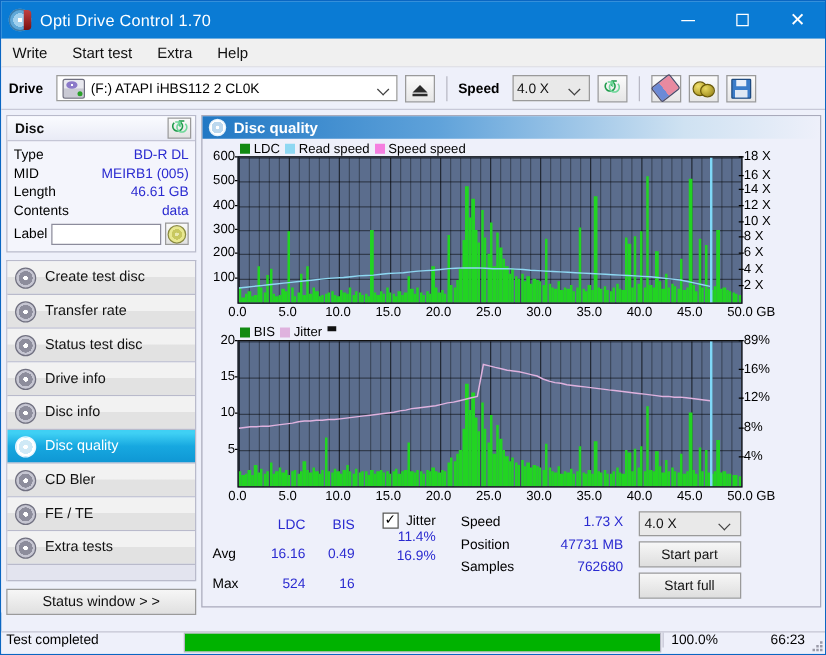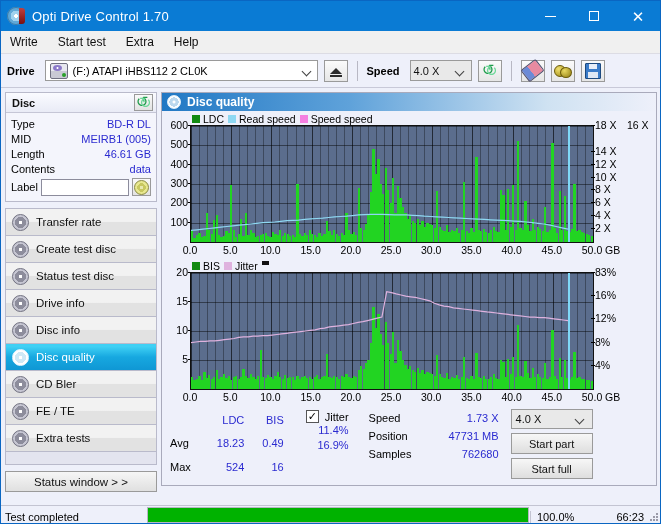--- a/index.html
+++ b/index.html
@@ -237,21 +237,21 @@
     width:82px;height:20px;border:1px solid #9a9a9a;background:#e9e9e9;box-sizing:border-box;
     display:flex;align-items:center;padding:0 4px;font-size:11px;color:#111;
   }
   .btn{
     width:82px;height:21px;border:1px solid #9a9a9a;box-sizing:border-box;
     background:linear-gradient(180deg,#f7f7f7,#dedede);
     display:flex;align-items:center;justify-content:center;font-size:11px;color:#111;
   }
   
   .statusbar{
-    position:absolute;left:0;right:0;bottom:0;height:18px;display:flex;align-items:flex-end;
+    position:absolute;left:0;right:0;bottom:0;height:18px;display:flex;align-items:flex-start;
     border-top:1px solid #c3c4d2;background:#eef0fa;box-sizing:border-box;
   }
   .sb-text{width:145px;padding-left:4px;font-size:11px;color:#000;box-sizing:border-box;}
   .sb-prog{
     flex:1;height:16px;margin:0 1px;background:#f2f2f2;border:1px solid #b6b7c4;box-sizing:border-box;position:relative;
   }
   .sb-fill{position:absolute;left:0;top:0;bottom:0;background:#00b200;}
   .sb-pct{width:60px;text-align:left;padding-left:6px;font-size:11px;color:#000;box-sizing:border-box;border-left:1px solid #c3c4d2;}
   .sb-time{width:70px;text-align:right;padding-right:16px;font-size:11px;color:#000;box-sizing:border-box;}
   .grip{position:absolute;right:2px;bottom:2px;width:10px;height:10px;}
@@ -347,25 +347,25 @@
             <span class="cd-btn">
                 <span class="cd-glyph"></span>
               </span>
           </div>
         </div>
       </div>
 
       <div class="nav">
         <div class="nav-item">
           <span class="nav-ic"></span>
-          <span>Transfer rate</span>
+          <span>Create test disc</span>
         </div>
         <div class="nav-item">
           <span class="nav-ic"></span>
-          <span>Create test disc</span>
+          <span>Transfer rate</span>
         </div>
         <div class="nav-item">
           <span class="nav-ic"></span>
           <span>Status test disc</span>
         </div>
         <div class="nav-item">
           <span class="nav-ic"></span>
           <span>Drive info</span>
         </div>
         <div class="nav-item">
@@ -653,21 +653,21 @@
                 <div class="cursor-line" style="left: 377px;"></div>
               </div>
             <div class="yaxis-r" id="ldc-y2" style="height: 116px;">
                 <span class="ytick-r" style="top: 103.111px;">2 X</span>
                 <span class="ytick-r" style="top: 90.2222px;">4 X</span>
                 <span class="ytick-r" style="top: 77.3333px;">6 X</span>
                 <span class="ytick-r" style="top: 64.4444px;">8 X</span>
                 <span class="ytick-r" style="top: 51.5556px;">10 X</span>
                 <span class="ytick-r" style="top: 38.6667px;">12 X</span>
                 <span class="ytick-r" style="top: 25.7778px;">14 X</span>
-                <span class="ytick-r" style="top: 0; padding-left: 32px;">16 X</span>
+                <span class="ytick-r" style="top: 15px;">16 X</span>
                 <span class="ytick-r" style="top: 0px;">18 X</span>
               </div>
           </div>
           <div class="chart-row">
             <div style="width:26px;"></div>
             <div class="xaxis" id="ldc-x" style="width:404px;">
                 <span class="xtick" style="left: 0px;">0.0</span>
                 <span class="xtick" style="left: 40.2px;">5.0</span>
                 <span class="xtick" style="left: 80.4px;">10.0</span>
                 <span class="xtick" style="left: 120.6px;">15.0</span>
@@ -927,21 +927,21 @@
                 <svg width="402" height="116" class="line-svg">
                   <polyline points="0.0,69.6 4.8,69.0 9.5,68.4 14.3,68.4 19.1,67.9 23.9,67.9 28.6,67.3 33.4,66.7 38.2,66.1 43.0,65.5 47.7,64.4 52.5,63.8 57.3,63.8 62.1,63.2 66.8,63.2 71.6,62.6 76.4,62.6 81.1,62.1 85.9,61.5 90.7,60.9 95.5,60.3 100.2,59.7 105.0,59.2 109.8,58.6 114.6,58.0 119.3,57.4 124.1,56.8 128.9,55.7 133.6,55.1 138.4,53.9 143.2,53.4 148.0,52.8 152.7,52.2 157.5,51.6 162.3,50.5 167.1,49.3 171.8,48.7 176.6,47.6 181.4,46.4 186.2,45.2 190.9,44.1 195.7,18.6 200.5,19.7 205.2,20.9 210.0,22.0 214.8,23.2 219.6,23.8 224.3,24.4 229.1,25.5 233.9,26.7 238.7,27.8 243.4,30.2 248.2,31.9 253.0,33.1 257.7,33.6 262.5,34.8 267.3,35.4 272.1,36.0 276.8,36.5 281.6,37.1 286.4,37.7 291.2,38.3 295.9,38.9 300.7,39.4 305.5,40.0 310.3,40.6 315.0,41.2 319.8,41.8 324.6,42.3 329.3,42.9 334.1,43.5 338.9,44.1 343.7,44.1 348.4,44.7 353.2,44.7 358.0,45.2 362.8,45.8 367.5,46.4 372.3,47.0 377.1,47.6" fill="none" stroke="#dfb2de" stroke-width="1.2"></polyline>
                 </svg>
                 <div class="cursor-line" style="left: 377px;"></div>
               </div>
             <div class="yaxis-r" id="bis-y2" style="height: 116px;">
                 <span class="ytick-r" style="top: 92.8px;">4%</span>
                 <span class="ytick-r" style="top: 69.6px;">8%</span>
                 <span class="ytick-r" style="top: 46.4px;">12%</span>
                 <span class="ytick-r" style="top: 23.2px;">16%</span>
-                <span class="ytick-r" style="top: 0px;">83%</span>
+                <span class="ytick-r" style="top: 0px;">89%</span>
               </div>
           </div>
           <div class="chart-row">
             <div style="width:26px;"></div>
             <div class="xaxis" id="bis-x" style="width:404px;">
                 <span class="xtick" style="left: 0px;">0.0</span>
                 <span class="xtick" style="left: 40.2px;">5.0</span>
                 <span class="xtick" style="left: 80.4px;">10.0</span>
                 <span class="xtick" style="left: 120.6px;">15.0</span>
                 <span class="xtick" style="left: 160.8px;">20.0</span>
@@ -961,21 +961,21 @@
         <div class="stats">
           <table class="st-table">
             <tbody>
                 <tr>
               <td class="st-key"></td>
               <td class="st-num st-hdr">LDC</td>
               <td class="st-num st-hdr">BIS</td>
             </tr>
             <tr>
               <td class="st-key">Avg</td>
-              <td class="st-num">18.23</td>
+              <td class="st-num">16.16</td>
               <td class="st-num">0.49</td>
             </tr>
             <tr>
               <td class="st-key">Max</td>
               <td class="st-num">524</td>
               <td class="st-num">16</td>
             </tr>
           </tbody>
             </table>
 

